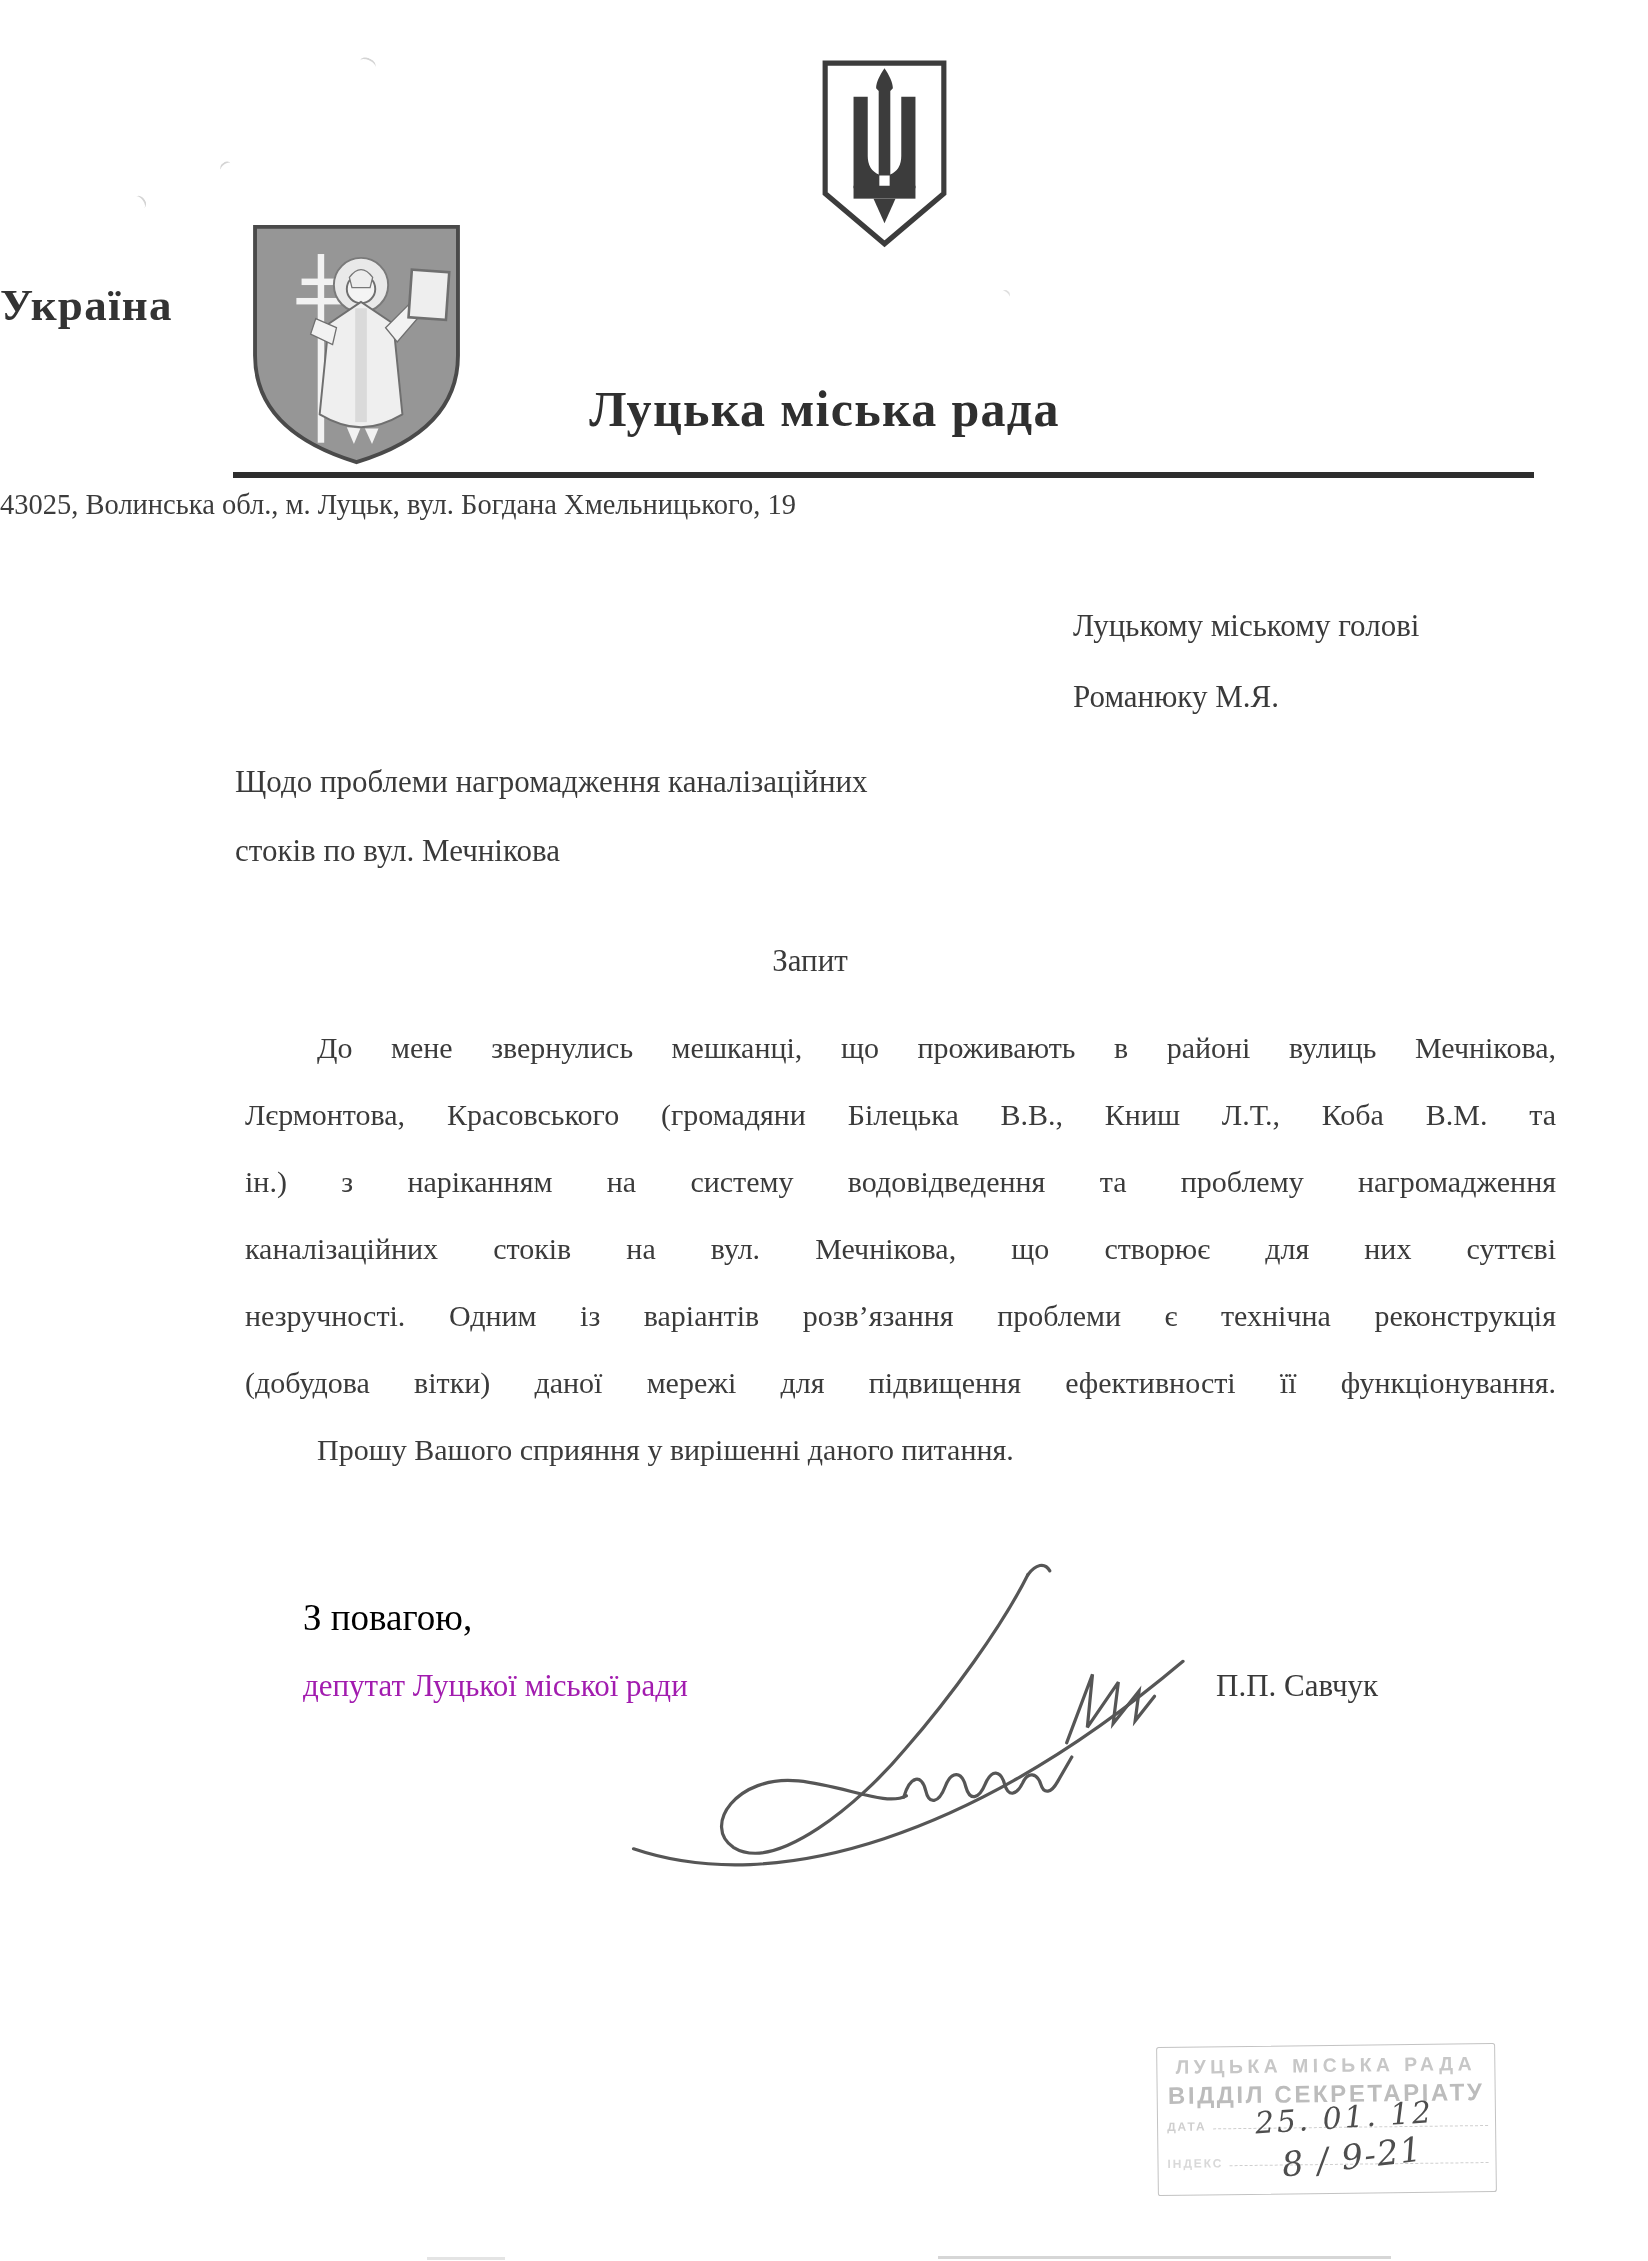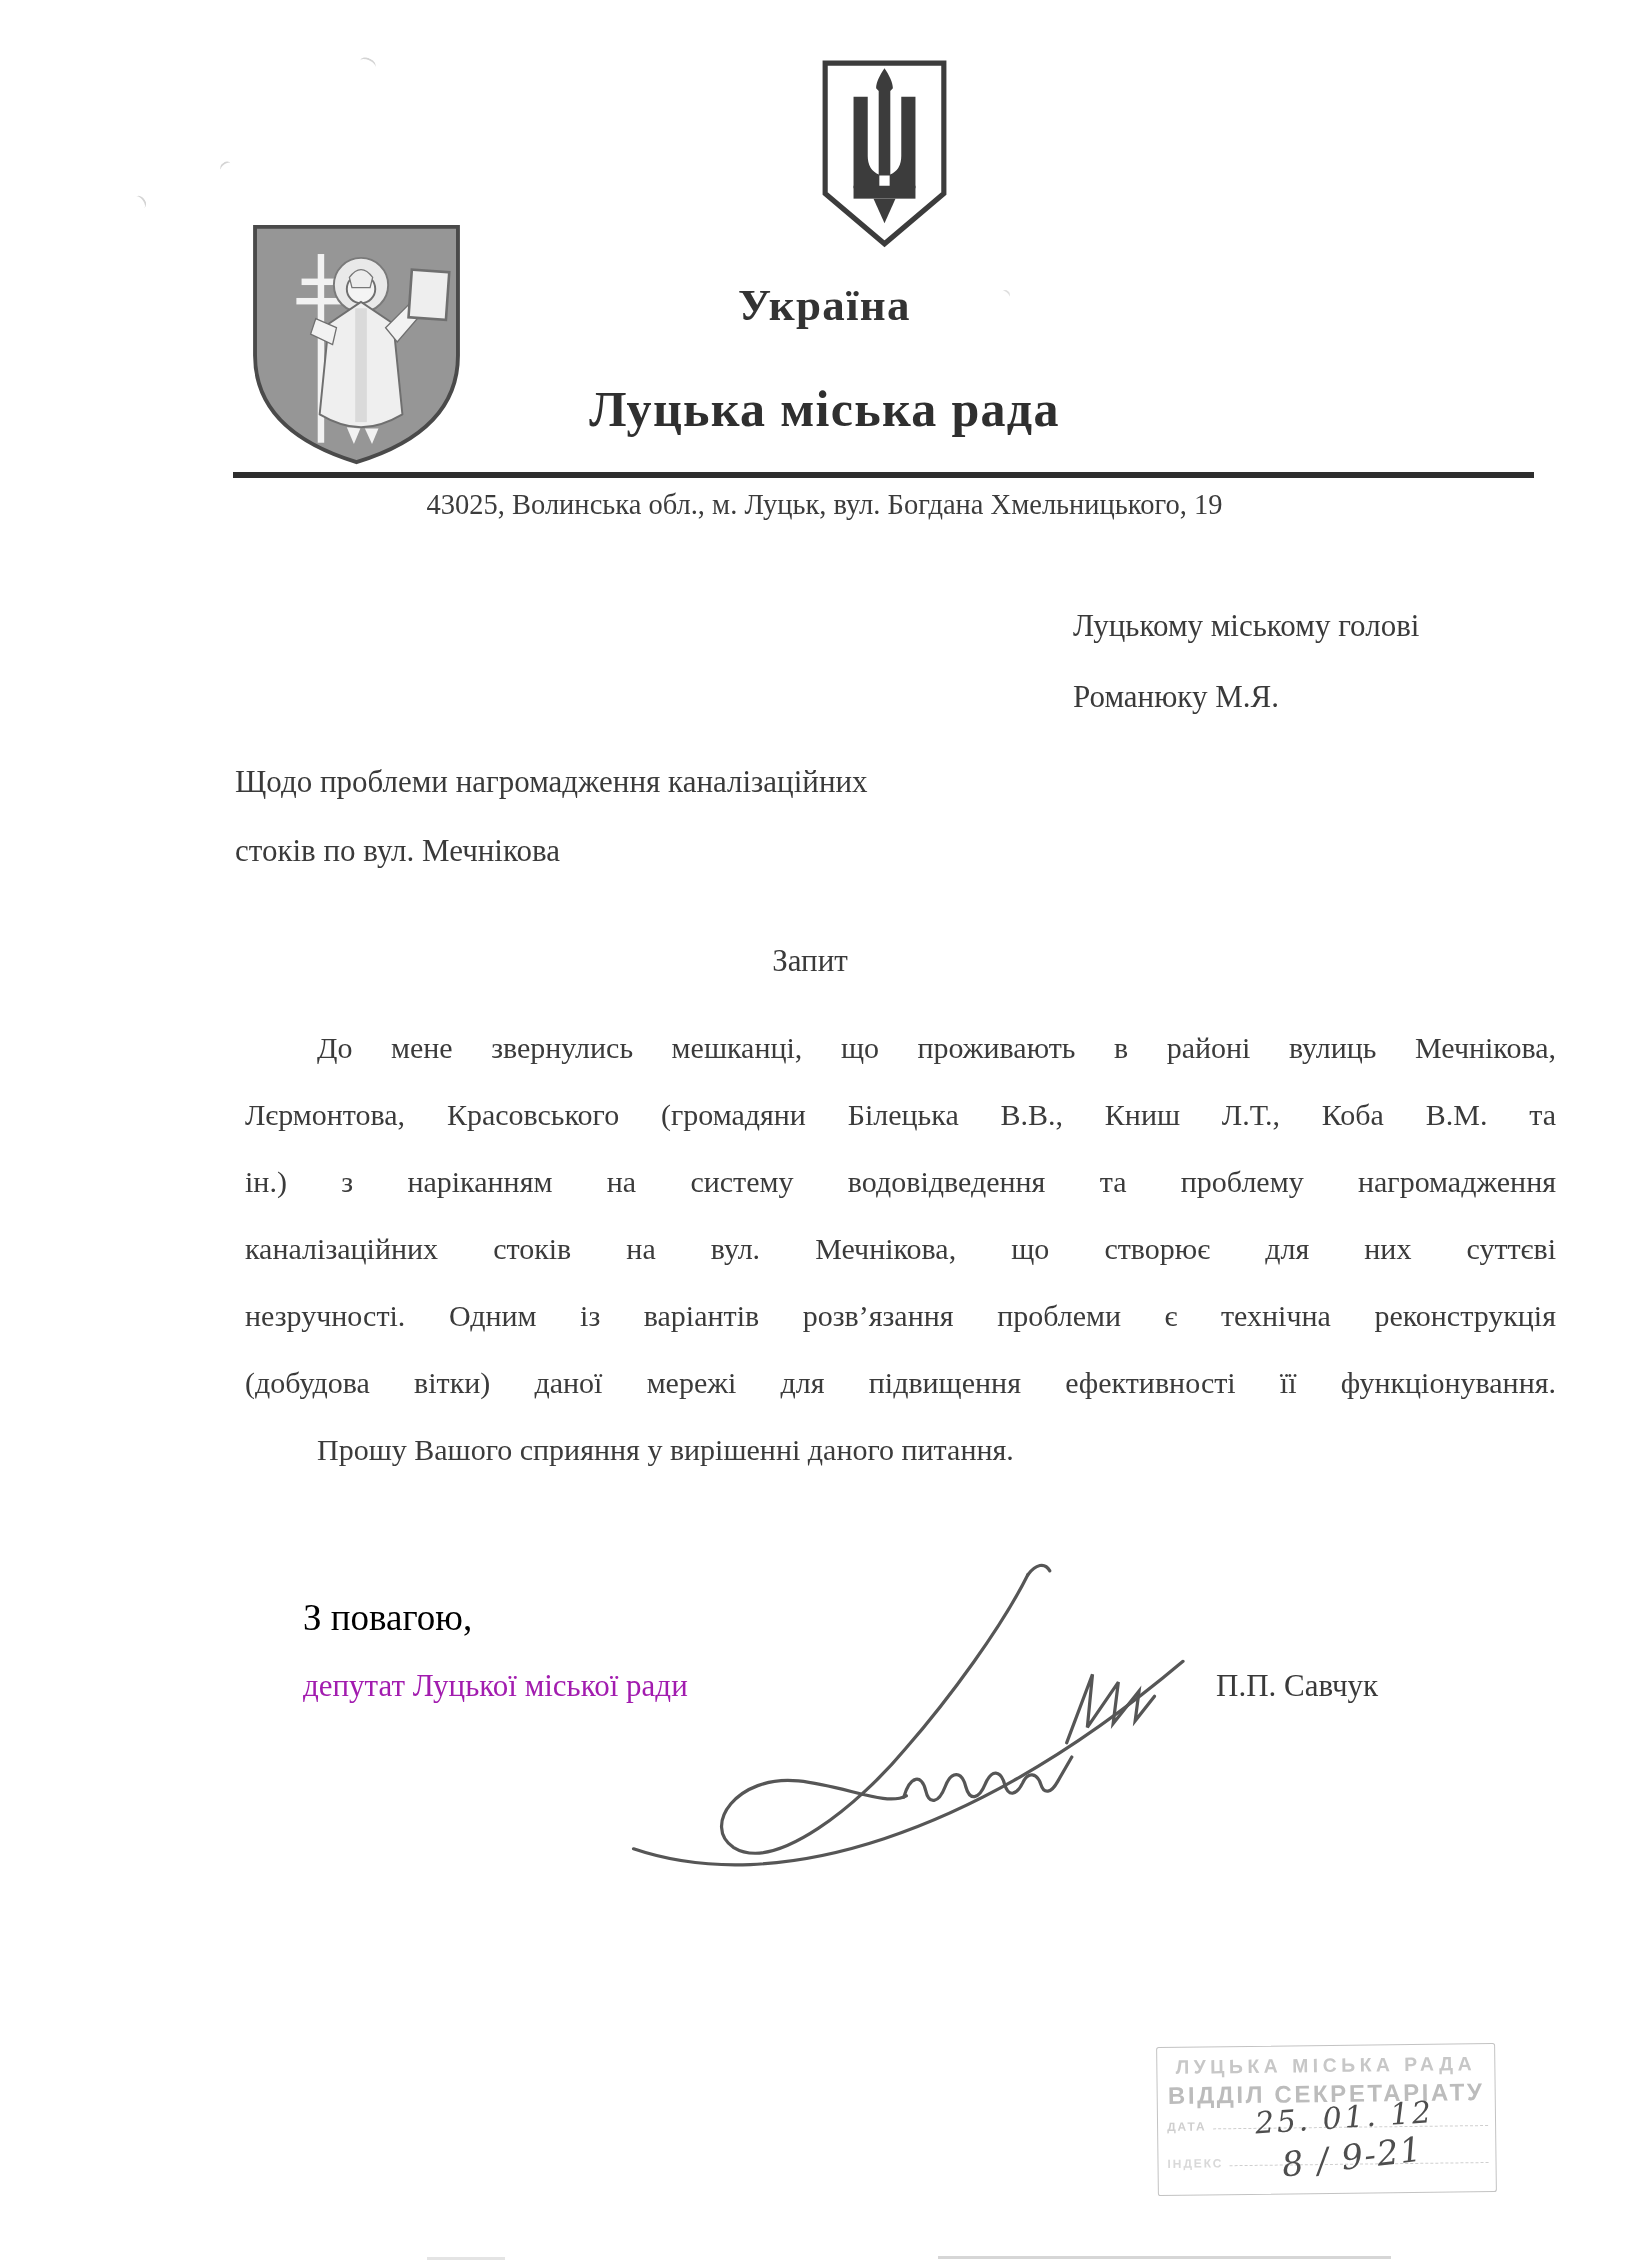--- a/index.html
+++ b/index.html
@@ -9,35 +9,35 @@
     background:#ffffff;
     font-family:"Liberation Serif", serif;
     color:#3a3a3a;
     overflow:hidden;
   }
   
   .trident{position:absolute;left:820px;top:59px;width:129px;height:189px;}
   .coat{position:absolute;left:251px;top:223px;width:211px;height:243px;}
   .country{
     position:absolute;left:0;top:279px;width:1649px;
-    text-align:center;font-size:45px;font-weight:bold;color:#333;
+    text-align:left;font-size:45px;font-weight:bold;color:#333;
     letter-spacing:1.3px;
   }
   .org{
     position:absolute;left:0;top:380px;width:1649px;
     text-align:center;font-size:50px;font-weight:bold;color:#2f2f2f;
     letter-spacing:1.3px;
   }
   .rule{
     position:absolute;left:233px;top:472px;width:1301px;height:5.8px;
     background:#2e2e2e;
   }
   .address{
     position:absolute;left:0;top:489px;width:1649px;
-    text-align:center;font-size:28.5px;color:#3c3c3c;
+    font-size:28.5px;color:#3c3c3c;
   }
   
   .addressee{position:absolute;left:1073px;top:590px;width:491px;font-size:31px;line-height:71px;color:#3a3a3a;}
   .subject{position:absolute;left:235px;top:747px;width:841px;font-size:31px;line-height:69px;color:#3a3a3a;}
   .doc-title{
     position:absolute;left:0;top:943px;width:1620px;
     text-align:center;font-size:31px;color:#3a3a3a;
   }
   
   .body-block{position:absolute;left:236px;top:1014px;width:1311px;font-size:30px;color:#3b3b3b;}

